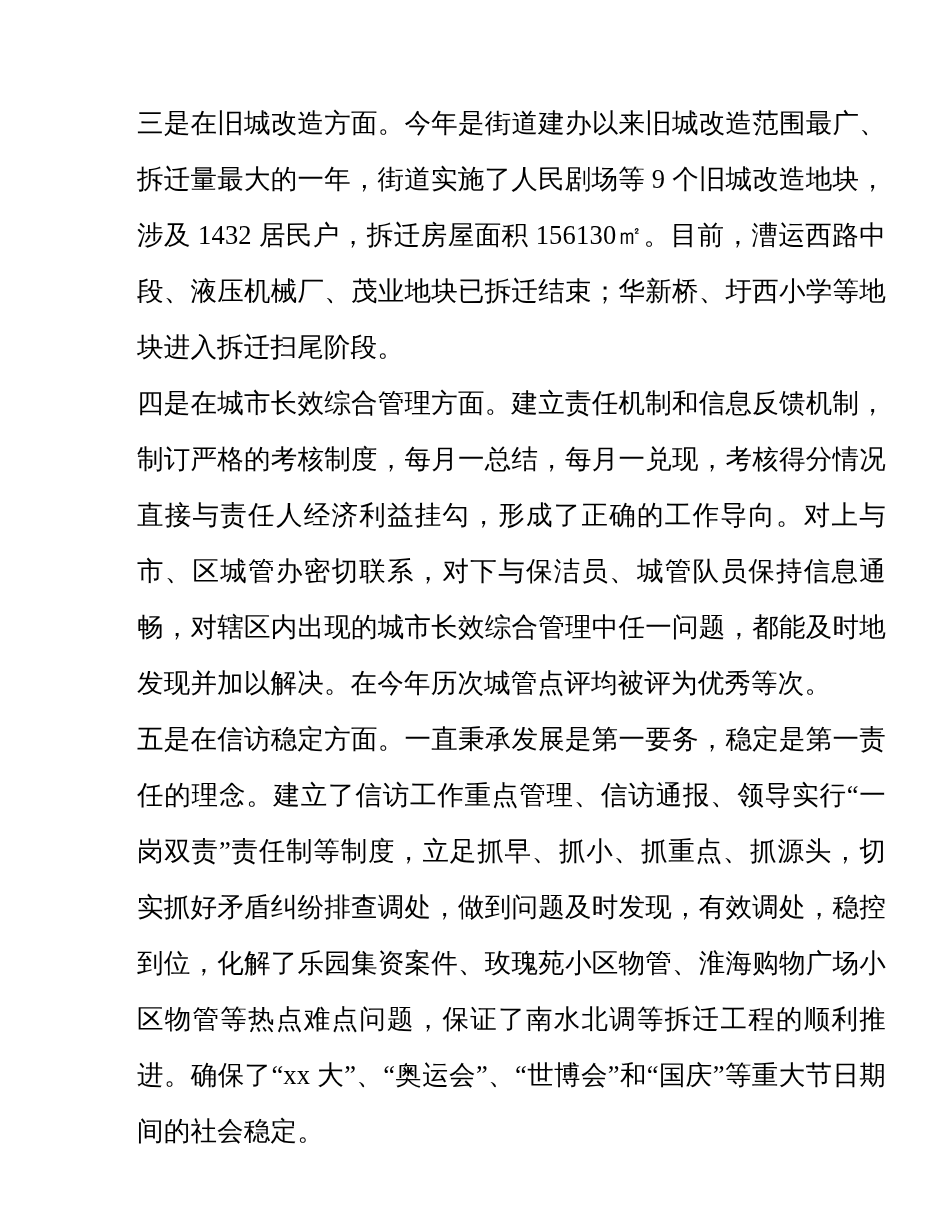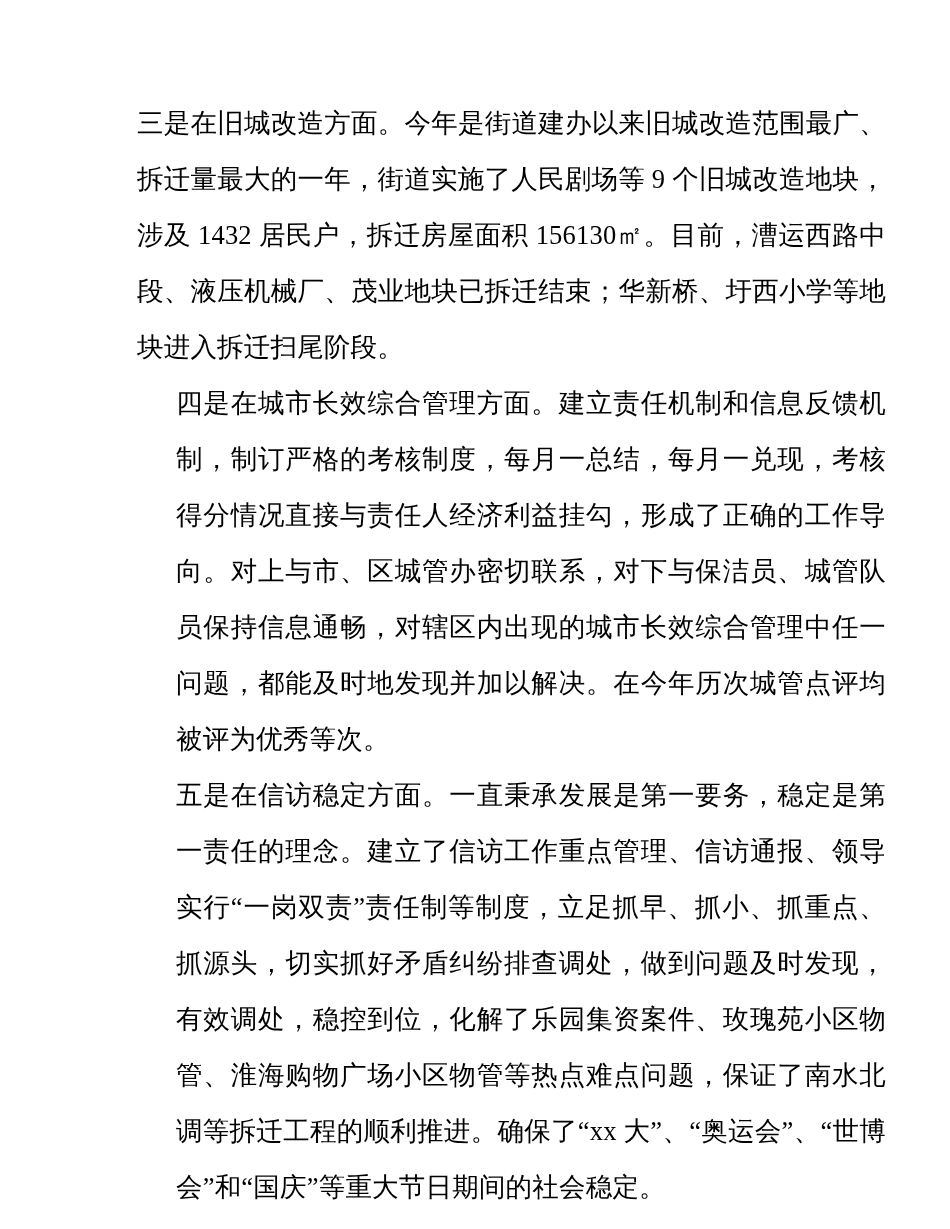--- a/index.html
+++ b/index.html
@@ -28,21 +28,20 @@
     text-align: justify;
     text-justify: inter-ideograph;
   }
   .para {
     margin: 0;
     text-indent: 0;
     white-space: normal;
   }
   .para + .para {
     margin-top: 0;
-    margin-left: 39px;
   }
 </style>
 </head>
 <body>
 
 <div class="page">
   <div class="doc-body">
     <p class="para">三是在旧城改造方面。今年是街道建办以来旧城改造范围最广、拆迁量最大的一年，街道实施了人民剧场等 9 个旧城改造地块，涉及 1432 居民户，拆迁房屋面积 156130㎡。目前，漕运西路中段、液压机械厂、茂业地块已拆迁结束；华新桥、圩西小学等地块进入拆迁扫尾阶段。</p>
     <p class="para">四是在城市长效综合管理方面。建立责任机制和信息反馈机制，制订严格的考核制度，每月一总结，每月一兑现，考核得分情况直接与责任人经济利益挂勾，形成了正确的工作导向。对上与市、区城管办密切联系，对下与保洁员、城管队员保持信息通畅，对辖区内出现的城市长效综合管理中任一问题，都能及时地发现并加以解决。在今年历次城管点评均被评为优秀等次。</p>
     <p class="para">五是在信访稳定方面。一直秉承发展是第一要务，稳定是第一责任的理念。建立了信访工作重点管理、信访通报、领导实行“一岗双责”责任制等制度，立足抓早、抓小、抓重点、抓源头，切实抓好矛盾纠纷排查调处，做到问题及时发现，有效调处，稳控到位，化解了乐园集资案件、玫瑰苑小区物管、淮海购物广场小区物管等热点难点问题，保证了南水北调等拆迁工程的顺利推进。确保了“xx 大”、“奥运会”、“世博会”和“国庆”等重大节日期间的社会稳定。</p>

